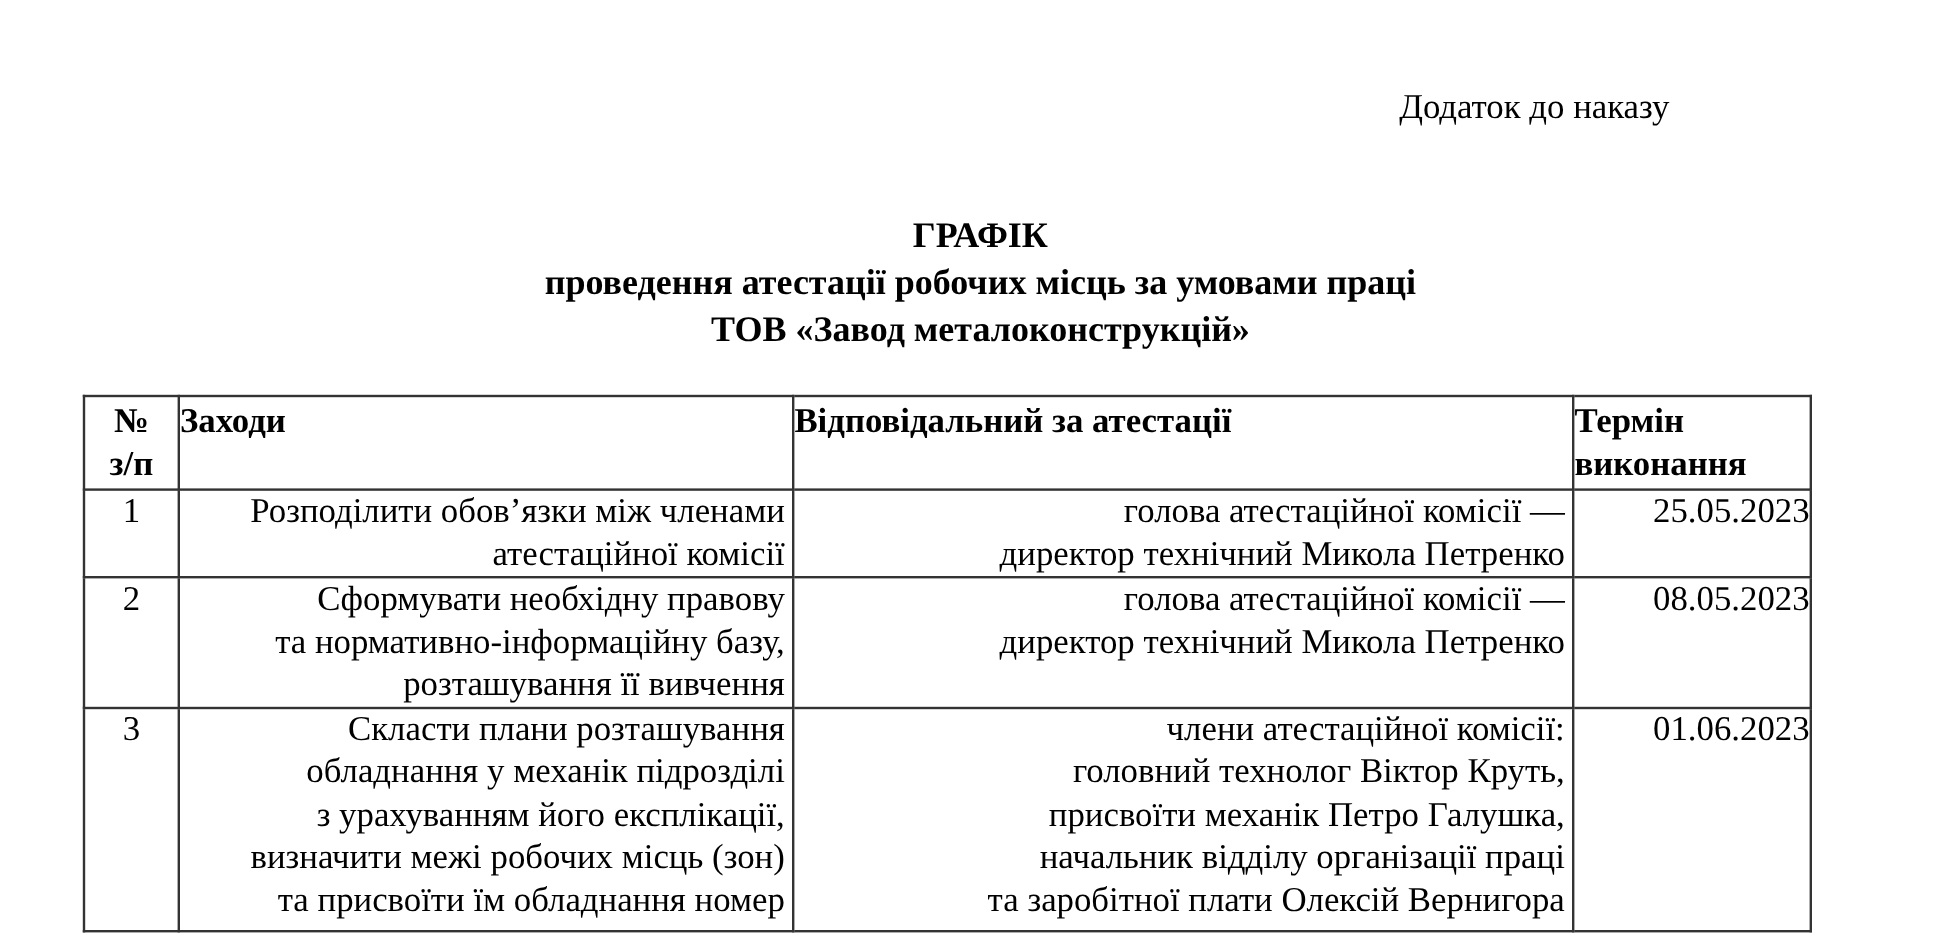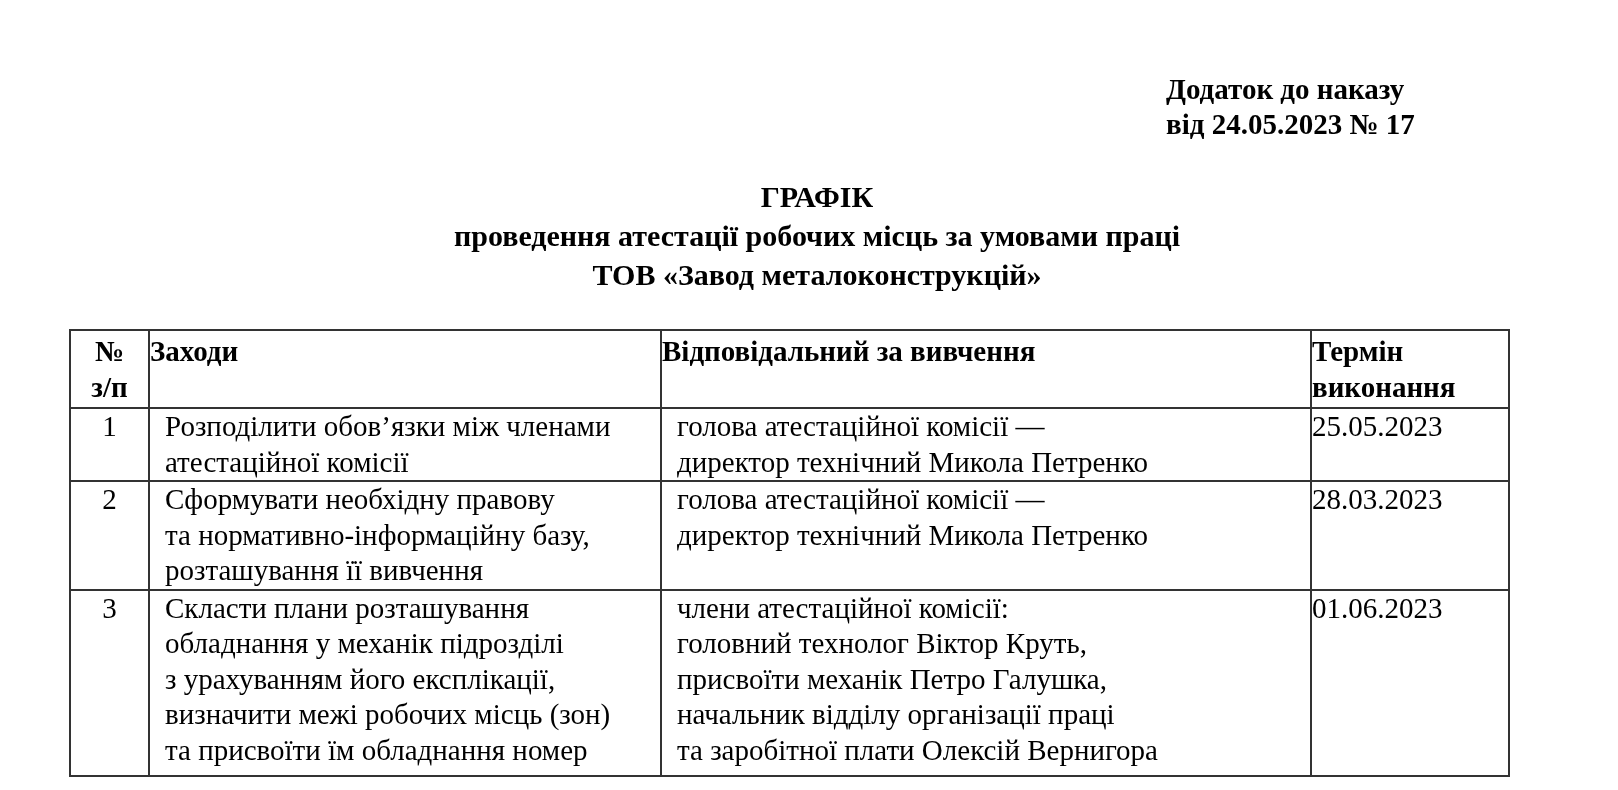--- a/index.html
+++ b/index.html
@@ -4,70 +4,69 @@
 <style>
   html, body { margin: 0; padding: 0; background: #ffffff; }
   body {
     width: 1618px; height: 790px; overflow: hidden; position: relative;
     font-family: "Liberation Serif", "DejaVu Serif", serif; color: #000;
   }
   .appendix {
     position: absolute; left: 1166px; top: 72px;
     font-size: 29px; line-height: 35px;
   }
-  .appendix div { white-space: nowrap; font-weight: bold; }
+  .appendix div { white-space: nowrap; }
   .title-block {
     position: absolute; left: 0; top: 177px; width: 1634px;
     text-align: center; font-weight: bold; font-size: 30px; line-height: 39px;
   }
   .title-block div { white-space: nowrap; }
   table.schedule {
     position: absolute; left: 69px; top: 329px;
     border-collapse: collapse; table-layout: fixed;
     font-size: 29px; line-height: 35.5px;
   }
   table.schedule td, table.schedule th {
     border: 2px solid #333; vertical-align: top; padding: 0;
   }
   th { font-weight: bold; text-align: left; padding-top: 3px !important; }
   th.c0, td.c0 { width: 77px; text-align: center; }
   th.c1 { width: 510px; }
   th.c2 { width: 648px; }
   th.c3 { width: 196px; border-radius: 13px; }
   td.c1, td.c2 { padding-left: 15px !important; padding-right: 6px !important; }
-  td.c3 { text-align: left; margin-left: 33px; }
-  td div.line { white-space: nowrap; }
+  td.c3 { text-align: right; margin-left: 33px; }
+  td div.line { white-space: nowrap; text-align: right; }
   tr.head th { height: 73px; }
   tr.r1 td { height: 71px; }
   tr.r2 td { height: 106px; }
   tr.r3 td { height: 184px; }
 </style>
 </head>
 <body>
 
 <div class="appendix">
   <div>Додаток до наказу</div>
-  <div>від 24.05.2023 № 17</div>
 </div>
 
 <div class="title-block">
   <div>ГРАФІК</div>
   <div>проведення атестації робочих місць за умовами праці</div>
   <div>ТОВ «Завод металоконструкцій»</div>
 </div>
 
 <table class="schedule">
   <tbody>
       <tr class="head">
     <th class="c0">
       <div>№</div>
       <div>з/п</div>
     </th>
     <th class="c1">Заходи</th>
-    <th class="c2">Відповідальний за вивчення</th>
+    <th class="c2">Відповідальний за атестації</th>
     <th class="c3">
       <div>Термін</div>
       <div>виконання</div>
     </th>
   </tr>
 
   <tr class="r1">
     <td class="c0">1</td>
     <td class="c1">
       <div class="line">Розподілити обов’язки між членами</div>
@@ -84,21 +83,21 @@
     <td class="c0">2</td>
     <td class="c1">
       <div class="line">Сформувати необхідну правову</div>
       <div class="line">та нормативно-інформаційну базу,</div>
       <div class="line">розташування її вивчення</div>
     </td>
     <td class="c2">
       <div class="line">голова атестаційної комісії —</div>
       <div class="line">директор технічний Микола Петренко</div>
     </td>
-    <td class="c3">28.03.2023</td>
+    <td class="c3">08.05.2023</td>
   </tr>
 
   <tr class="r3">
     <td class="c0">3</td>
     <td class="c1">
       <div class="line">Скласти плани розташування</div>
       <div class="line">обладнання у механік підрозділі</div>
       <div class="line">з урахуванням його експлікації,</div>
       <div class="line">визначити межі робочих місць (зон)</div>
       <div class="line">та присвоїти їм обладнання номер</div>

